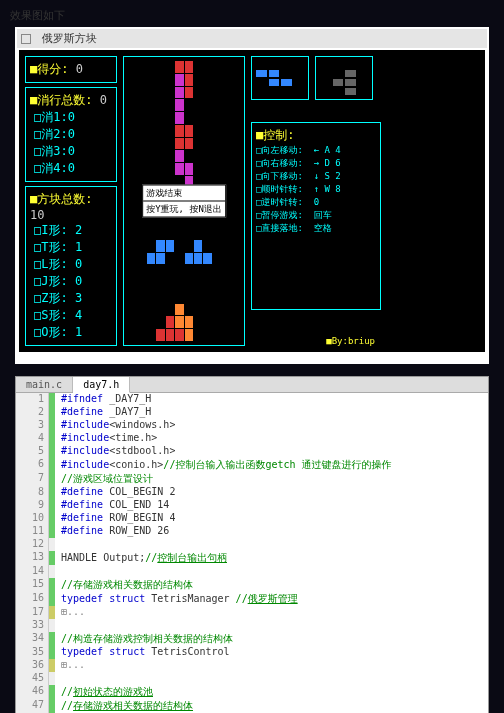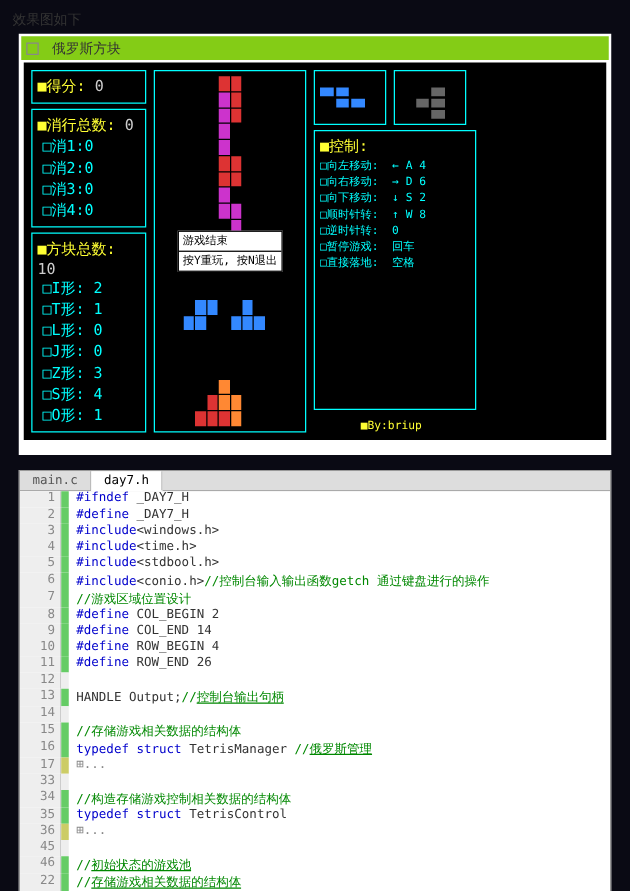--- a/index.html
+++ b/index.html
@@ -1,43 +1,43 @@
 <!DOCTYPE html>
 <html><head>
 <meta charset="utf-8">
 <style>
 html,body{margin:0;padding:0;background:#0a0a14;font-family:"SimSun","Microsoft YaHei",monospace;font-size:12px;color:#ccc;width:504px}
 .faint{color:#333;font-size:11px;padding:8px 0 4px 10px}
 .game-wrap{background:#fff;margin:0 15px 12px 15px;padding:2px 2px 10px 2px}
-.titlebar{background:#84cc16;padding:2px 4px;font-size:11px;color:#333}
+.titlebar{background:#e5e5e5;padding:2px 4px;font-size:11px;color:#333}
 .titlebar .sq{display:inline-block;width:8px;height:8px;border:1px solid #888;margin-right:4px;vertical-align:middle}
 .console{background:#000;margin:2px;padding:6px;display:flex;gap:6px;min-height:260px}
 .left{width:92px;display:flex;flex-direction:column;gap:4px}
 .lbox{border:1px solid #0ff;padding:4px}
 .yel{color:#ff3}
 .stat{color:#0ff;margin-left:4px;white-space:pre}
 .field{width:120px;border:1px solid #0ff;position:relative;background:#000}
 .grid{position:absolute;inset:4px;display:grid;grid-template-columns:repeat(12,1fr);grid-template-rows:repeat(22,1fr);gap:1px}
 .cell{background:#000}
 .cR{background:#d33}
 .cP{background:#c3c}
 .cB{background:#38f}
 .cO{background:#f83}
 .overlay{position:absolute;left:50%;top:50%;transform:translate(-50%,-50%);background:#fff;color:#000;font-size:9px;border:1px solid #000}
 .overlay div{padding:1px 3px;white-space:nowrap;border-bottom:1px solid #000}
 .overlay div:last-child{border-bottom:none}
-.right{width:130px;display:flex;flex-direction:column;gap:4px}
+.right{width:130px;display:flex;flex-direction:column;gap:22px}
 .previews{display:flex;gap:6px}
 .pv{border:1px solid #0ff;width:58px;height:44px;display:grid;grid-template-columns:repeat(4,1fr);grid-template-rows:repeat(4,1fr);gap:2px;padding:4px;box-sizing:border-box}
 .pvc{background:#000}
 .pBlue{background:#38f}
 .pGray{background:#666}
 .ctl{border:1px solid #0ff;padding:4px;flex:1}
 .ctl .row{color:#0ff;font-size:9px;white-space:pre}
-.credit{color:#ff3;text-align:center;font-size:9px;padding:4px 6px 0 0}
+.credit{color:#ff3;text-align:right;font-size:9px;padding:4px 6px 0 0}
 
 .editor{background:#eee;margin:0 15px;border:1px solid #999;font-size:10px}
 .tabs{background:#ddd;display:flex;border-bottom:1px solid #aaa}
 .tab{padding:2px 10px;font-size:10px;color:#555;border-right:1px solid #bbb}
 .tab.active{background:#fff;color:#000;border-bottom:1px solid #fff;margin-bottom:-1px}
 .codebody{background:#fff;font-family:Consolas,monospace}
 .line{display:flex;min-height:13px}
 .ln{width:28px;text-align:right;color:#888;background:#eee;padding-right:4px;border-right:1px solid #ccc;flex-shrink:0}
 .mk{width:6px;background:#eee;flex-shrink:0}
 .mk.g{background:#6c6}
@@ -531,18 +531,18 @@
         <div class="ln">45</div>
         <div class="mk "></div>
         <div class="code"></div>
       </div>
       <div class="line">
         <div class="ln">46</div>
         <div class="mk g"></div>
         <div class="code"><span class="kgreen">//<u>初始状态的游戏池</u></span></div>
       </div>
       <div class="line">
-        <div class="ln">22</div>
+        <div class="ln">47</div>
         <div class="mk g"></div>
         <div class="code"><span class="kgreen">//<u>存储游戏相关数据的结构体</u></span></div>
       </div>
     </div>
 </div>
 
 </body></html>

